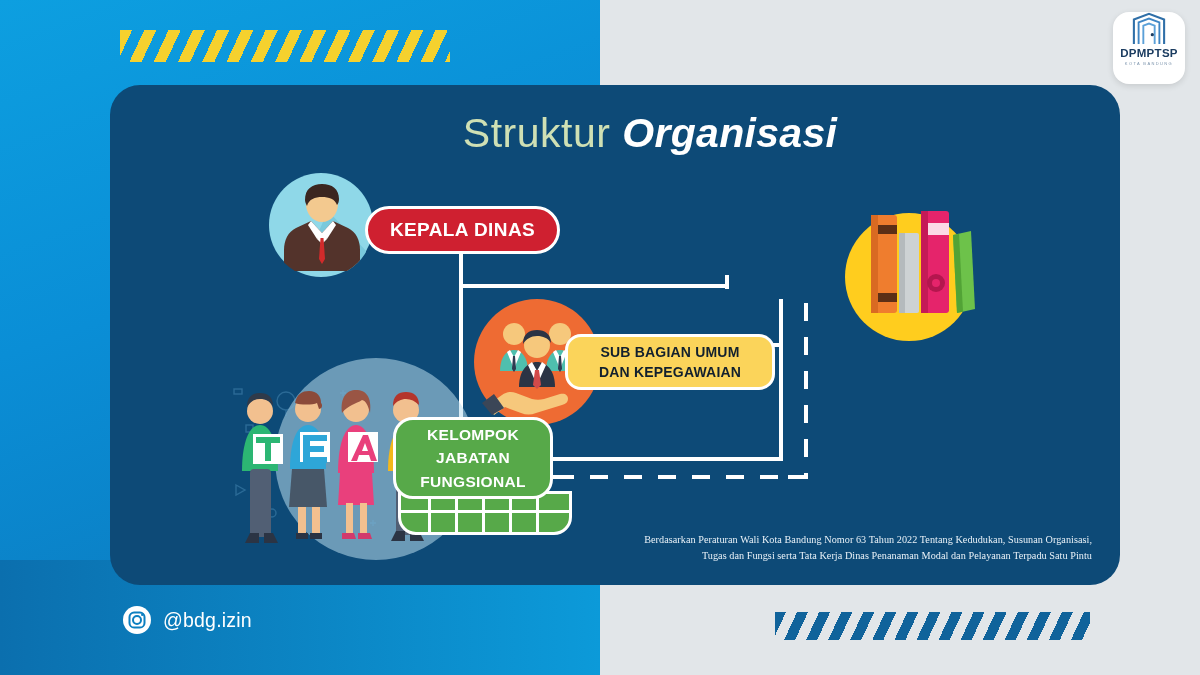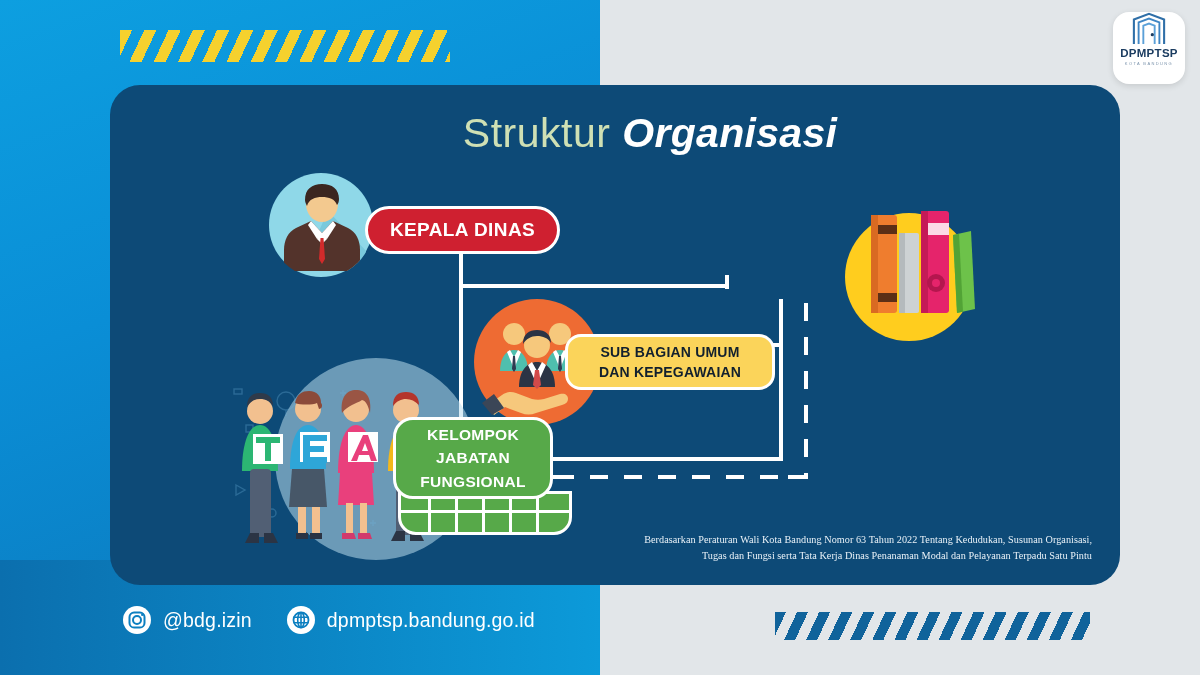--- a/index.html
+++ b/index.html
@@ -288,24 +288,15 @@
   <div class="footer">
     <div class="fitem">
       <svg width="30" height="30" viewBox="0 0 30 30">
         <circle cx="15" cy="15" r="14" fill="#ffffff"></circle>
         <rect x="7.5" y="7.5" width="15" height="15" rx="4.6" fill="none" stroke="#0c7fc0" stroke-width="2"></rect>
         <circle cx="15" cy="15" r="4" fill="none" stroke="#0c7fc0" stroke-width="2"></circle>
         <circle cx="20.3" cy="9.8" r="1.3" fill="#0c7fc0"></circle>
       </svg>
       <span class="lbl">@bdg.izin</span>
     </div>
-    <div class="fitem">
-      <svg width="30" height="30" viewBox="0 0 30 30">
-        <circle cx="15" cy="15" r="14" fill="#ffffff"></circle>
-        <circle cx="15" cy="15" r="7.5" fill="none" stroke="#0c7fc0" stroke-width="1.8"></circle>
-        <ellipse cx="15" cy="15" rx="3.3" ry="7.5" fill="none" stroke="#0c7fc0" stroke-width="1.6"></ellipse>
-        <path d="M7.8 12.2 L22.2 12.2 M7.8 17.8 L22.2 17.8 M15 7.5 L15 22.5" stroke="#0c7fc0" stroke-width="1.6"></path>
-      </svg>
-      <span class="lbl">dpmptsp.bandung.go.id</span>
-    </div>
   </div>
 
 </div>
 
 </body></html>

